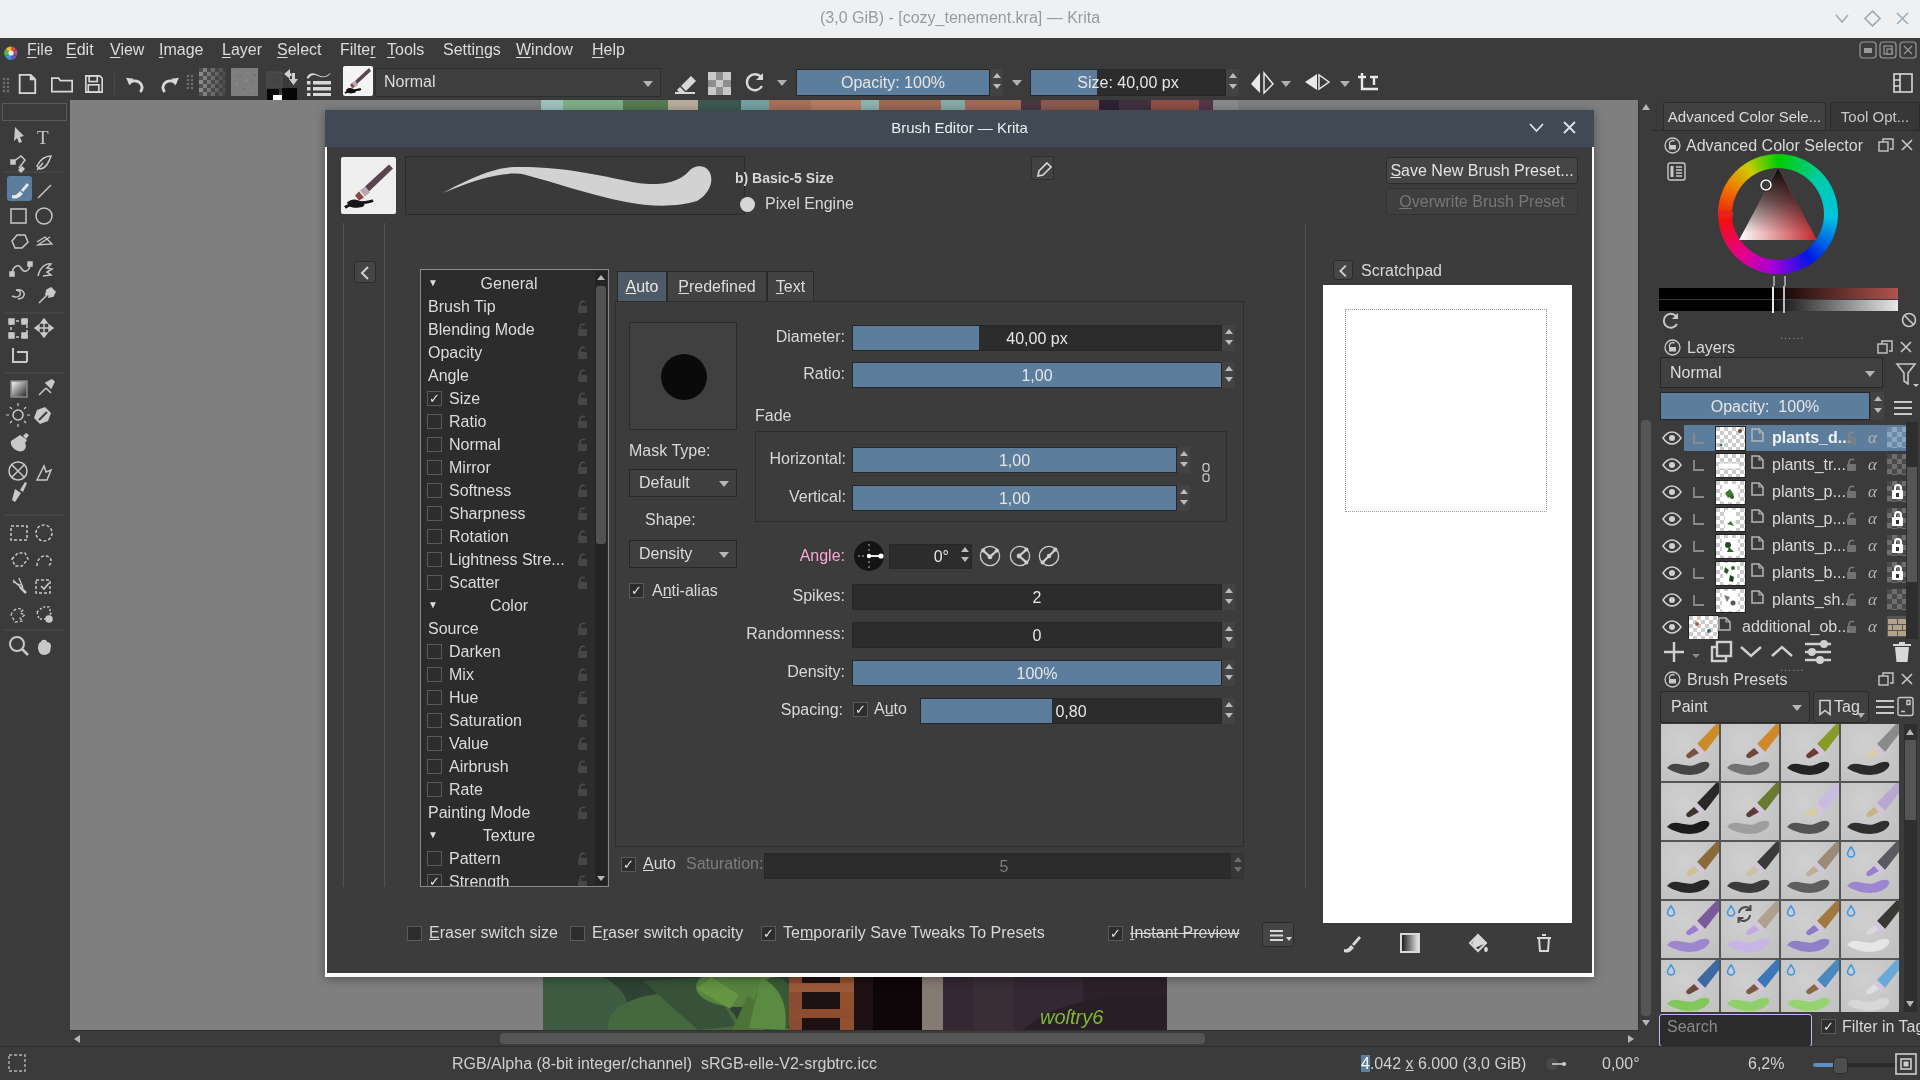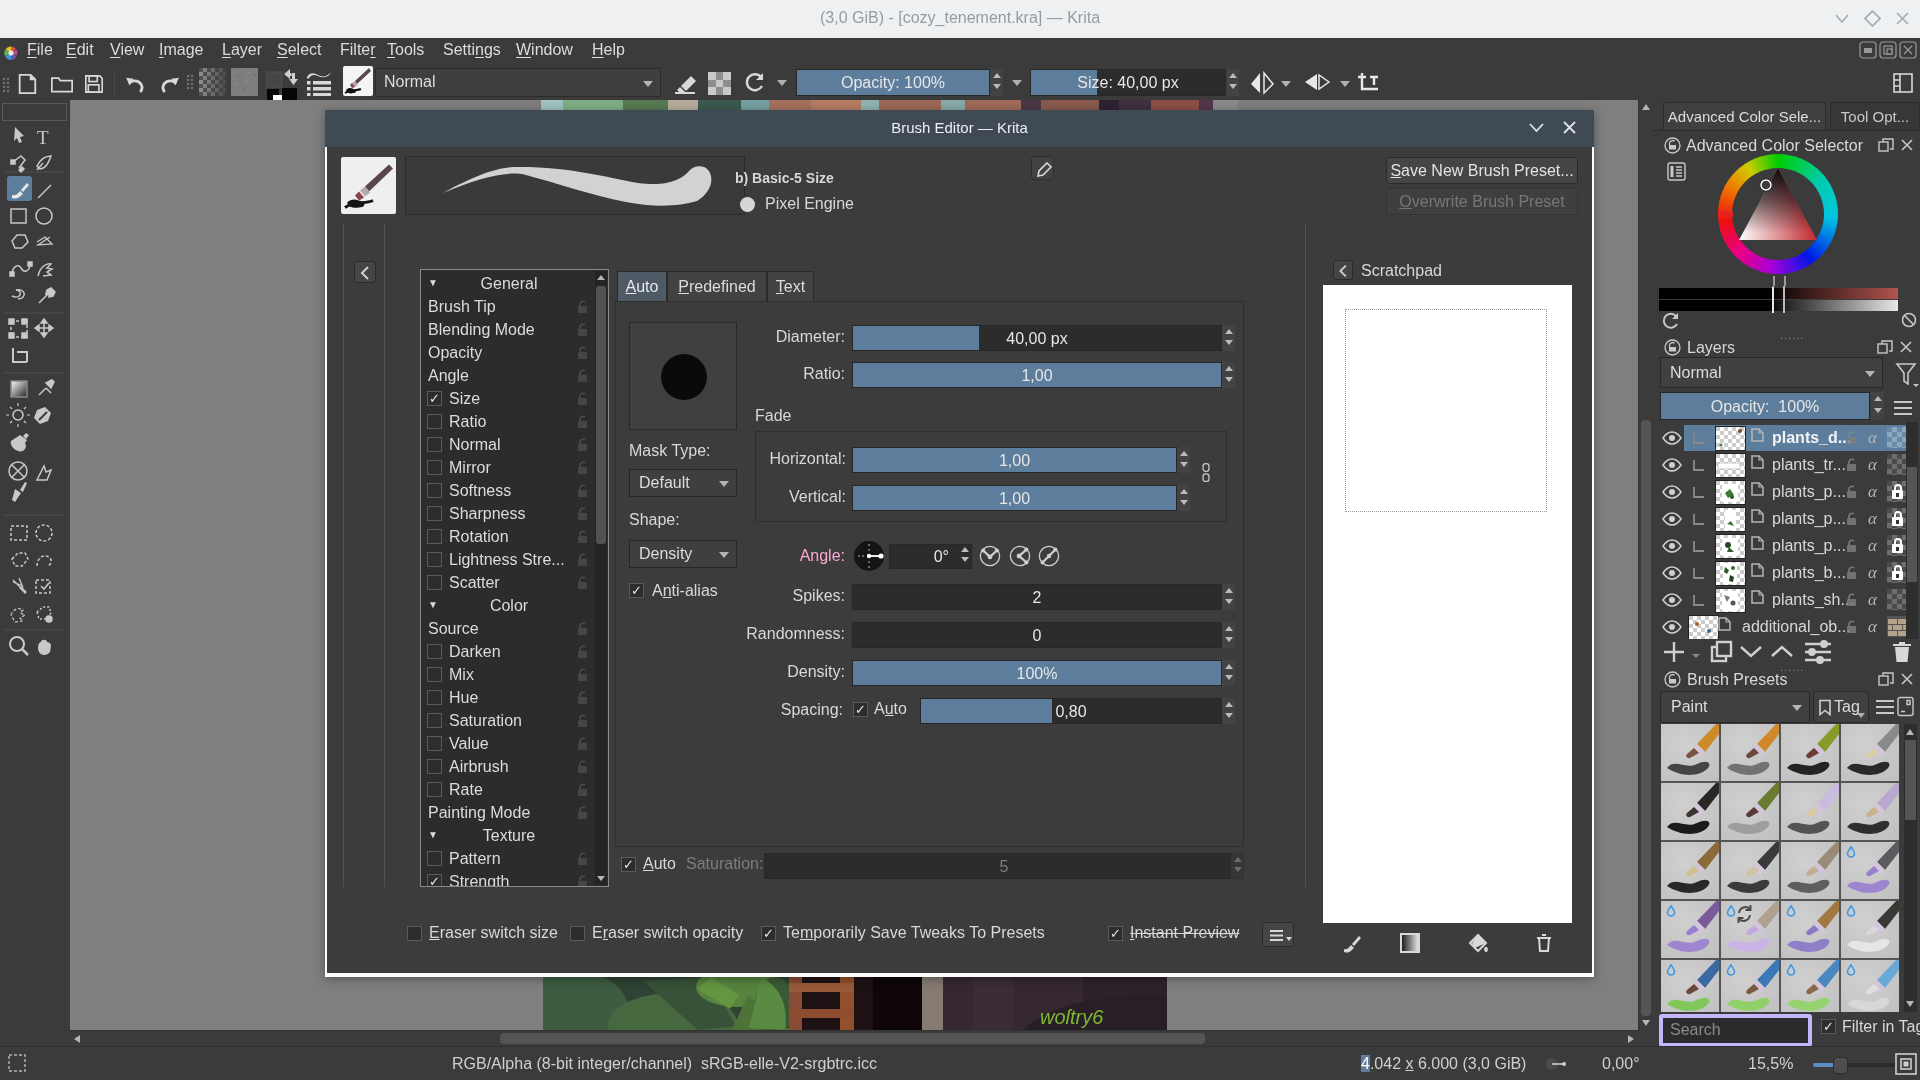--- a/index.html
+++ b/index.html
@@ -1219,21 +1219,21 @@
 <path d="M36 20 l-5 5 8 8 5-5z" fill="#d4c6da"></path>
 <path d="M33 24 l-7 6 c-2 2 0 5 3 4 l9-5z" fill="#e0e0e0"></path>
 <path d="M7 1c2 3 3.5 4.5 3.5 6.5a3.5 3.5 0 0 1-7 0C3.5 5.5 5 4 7 1z" fill="none" stroke="#3a96e8" stroke-width="1.6" transform="translate(3,4)"></path>
 </svg></div>
     </div>
     <div class="abs" style="left:252px;top:624px;width:13px;height:288px;background:#2e2e2e;">
         <div class="arr" style="left:2px;top:5px;border-left:4px solid transparent;border-right:4px solid transparent;border-bottom:6px solid #b5b5b5;"></div>
         <div class="sbthumb" style="left:1px;top:16px;width:11px;height:80px;"></div>
         <div class="arr" style="left:2px;bottom:5px;border-left:4px solid transparent;border-right:4px solid transparent;border-top:6px solid #b5b5b5;"></div>
       </div>
-    <div class="abs" style="left:7px;top:914px;width:153px;height:33px;background:#2c2c2c;border:4px solid #c4b5fd;border-radius:3px;color:#8a8a8a;font-size:16px;padding:3px 0 0 7px;">Search</div>
+    <div class="abs" style="left:7px;top:914px;width:153px;height:33px;background:#2c2c2c;border:1px solid #c4b5fd;border-radius:3px;color:#8a8a8a;font-size:16px;padding:3px 0 0 7px;">Search</div>
     <div class="chk" style="left:169px;top:919px;">✓</div>
     <div class="abs txt" style="left:190px;top:918px;font-size:16px;">Filter in Tag</div>
   </div>
   <div class="abs" id="dialog" style="left:325px;top:110px;width:1269px;height:867px;background:#fcfcfc;box-shadow:0 2px 10px rgba(0,0,0,.35);">
     <div class="abs" style="left:0;top:0;width:1269px;height:37px;background:#3f4a55;">
       <div class="abs" style="left:0;right:0;top:9px;text-align:center;color:#eceff1;font-size:15px;">Brush Editor — Krita</div>
       <svg class="abs" style="left:1203px;top:12px" width="17" height="12" viewBox="0 0 17 12" fill="none" stroke="#dfe3e6" stroke-width="1.8">
           <path d="M2 2l6.5 7L15 2"></path>
         </svg>
       <svg class="abs" style="left:1237px;top:10px" width="15" height="15" viewBox="0 0 15 15" stroke="#dfe3e6" stroke-width="1.8">
@@ -1486,21 +1486,21 @@
 
       <div class="abs" id="dpane" style="left:288px;top:154px;width:629px;height:546px;border:1px solid #2e2e2e;">
         <div class="abs" style="left:13px;top:20px;width:108px;height:108px;background:#404040;border:1px solid #2a2a2a;">
             <div class="abs" style="left:31px;top:31px;width:46px;height:46px;border-radius:50%;background:#0a0a0a;"></div>
           </div>
         <div class="abs txt" style="left:13px;top:140px;">Mask Type:</div>
         <div class="ddl" style="left:13px;top:167px;width:108px;height:28px;background:#3f3f3f;">
             <span style="position:absolute;left:9px;top:4px;">Default</span>
             <div class="a" style="top:11px"></div>
           </div>
-        <div class="abs txt" style="left:13px;top:209px;text-align:right;">Shape:</div>
+        <div class="abs txt" style="left:29px;top:209px;text-align:right;">Shape:</div>
         <div class="ddl" style="left:13px;top:238px;width:108px;height:28px;background:#3f3f3f;">
             <span style="position:absolute;left:9px;top:4px;">Density</span>
             <div class="a" style="top:11px"></div>
           </div>
         <div class="chk" style="left:13px;top:281px;">✓</div>
         <div class="abs txt" style="left:36px;top:280px;">A<u>n</u>ti-alias</div>
         <div class="abs" style="left:29px;top:26px;width:200px;text-align:right;color:#d8d8d8;font-size:16px;white-space:nowrap;">Diameter:</div>
         <div class="slider" style="left:236px;top:23px;width:370px;height:26px">
             <div class="fill" style="width:126px"></div>
             <div class="lab" style="top:4px;color:#e6e6e6">40,00 px</div>
@@ -1688,21 +1688,21 @@
         <rect x="1" y="1" width="16" height="16" fill="none" stroke="#b5b5b5" stroke-width="1.4" stroke-dasharray="3 2"></rect>
       </svg>
     <div class="c" style="left:452px">RGB/Alpha (8-bit integer/channel)&nbsp; sRGB-elle-V2-srgbtrc.icc</div>
     <div class="c" style="left:1361px"><span style="background:#5c7e9c;color:#fff">4</span>.042 <u>x</u> 6.000 (3,0 GiB)</div>
     <svg class="abs" style="left:1546px;top:9px" width="22" height="16" viewBox="0 0 22 16">
         <circle cx="6" cy="8" r="6" fill="#4a4a4a"></circle>
         <path d="M6 8h12" stroke="#cfcfcf" stroke-width="1.6"></path>
         <circle cx="18" cy="8" r="2" fill="#cfcfcf"></circle>
       </svg>
     <div class="c" style="left:1602px">0,00°</div>
-    <div class="c" style="left:1748px">15,5%</div>
+    <div class="c" style="left:1748px">6,2%</div>
     <div class="abs" style="left:1813px;top:16px;width:84px;height:4px;background:#2a2a2a;border-radius:2px"></div>
     <div class="abs" style="left:1813px;top:16px;width:26px;height:4px;background:#5c8ec2;border-radius:2px"></div>
     <div class="abs" style="left:1833px;top:10px;width:15px;height:17px;background:#4e4e4e;border:1px solid #2c2c2c;border-radius:4px"></div>
     <svg class="abs" style="left:1895px;top:6px" width="22" height="22" viewBox="0 0 22 22" fill="none" stroke="#cfcfcf">
         <rect x="1" y="1" width="20" height="20" stroke-width="1.6"></rect>
         <rect x="6" y="6" width="10" height="10" stroke-width="1.6"></rect>
         <rect x="9" y="9" width="4" height="4" fill="#cfcfcf"></rect>
       </svg>
   </div>
 </div>

